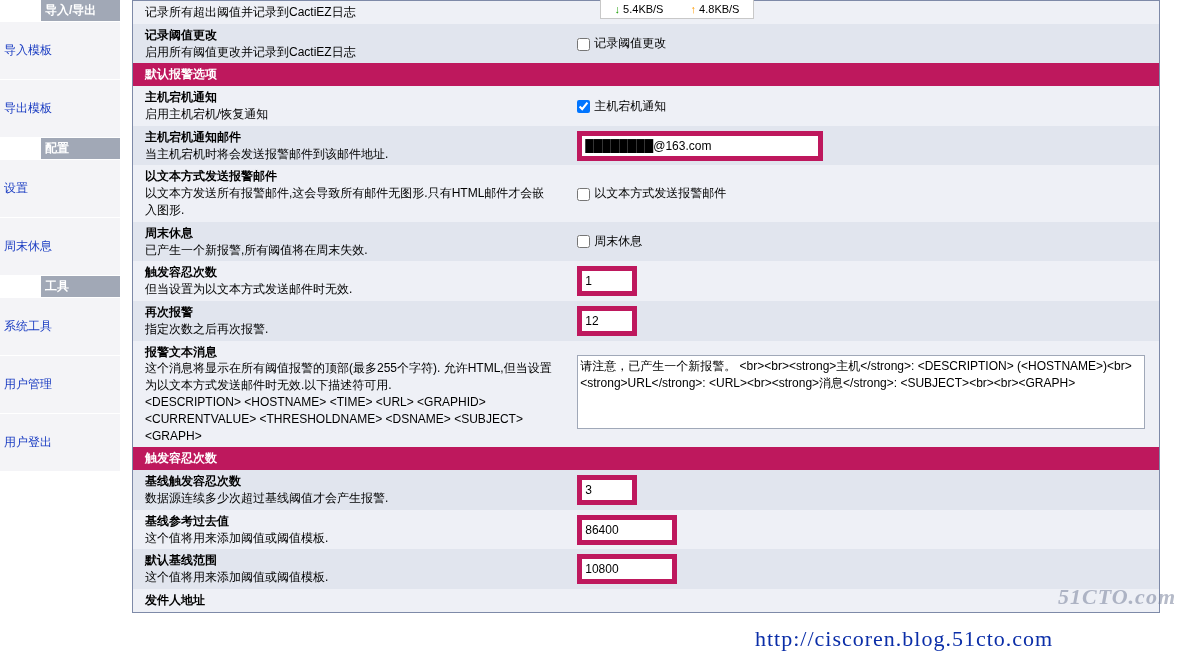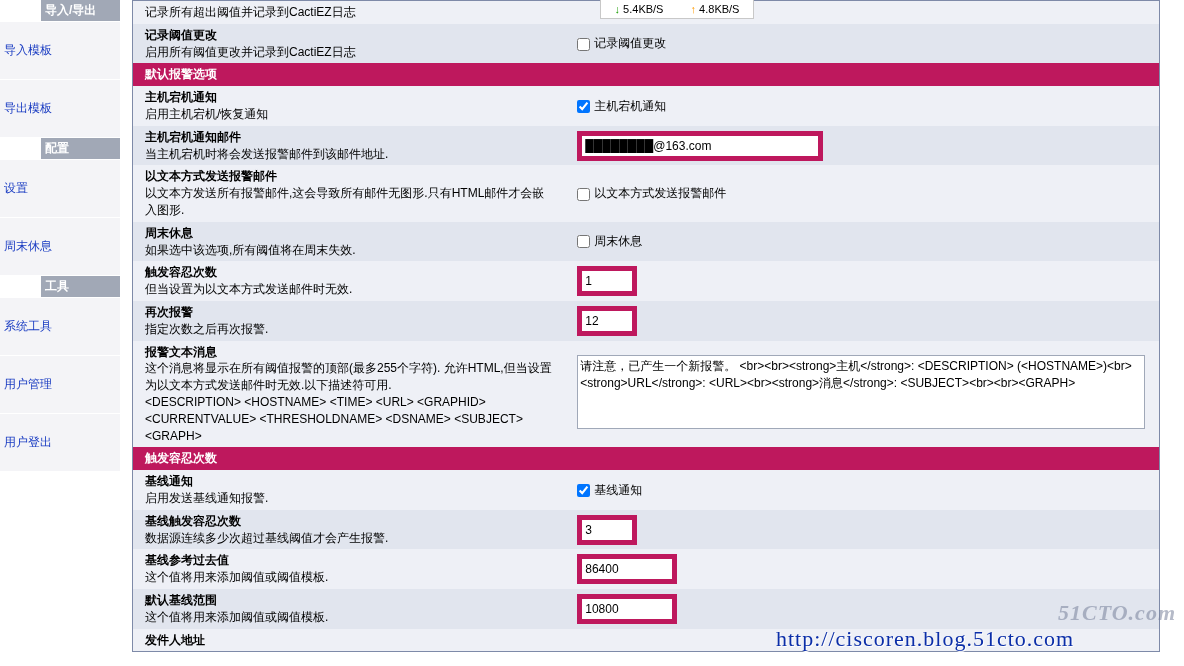--- a/index.html
+++ b/index.html
@@ -124,31 +124,31 @@
     justify-content: space-around;
     align-items: center;
     font-size: 11px;
     z-index: 5;
   }
   .arrow-down { color: #1a9d00; font-weight:bold; }
   .arrow-up { color: #ff9b00; font-weight:bold; }
   .watermark-51cto {
     position: absolute;
     right: 8px;
-    bottom: 40px;
+    bottom: 56px;
     font-family: Georgia, serif;
     font-size: 22px;
     font-weight: bold;
     color: rgba(120,130,155,0.55);
     letter-spacing: 1px;
     font-style: italic;
   }
   .url-text {
     position: absolute;
-    left: 776px;
+    left: 755px;
     bottom: 14px;
     font-family: "Comic Sans MS", cursive;
     font-size: 22px;
     color: #0b2ea8;
     text-shadow: 1px 1px 0 #fff;
     letter-spacing: 1px;
   }
 </style>
 </head>
 <body>
@@ -208,21 +208,21 @@
       <tr class="row-odd">
         <td class="label-cell">
               <span class="label-title">以文本方式发送报警邮件</span>
               <span class="label-desc">以文本方发送所有报警邮件,这会导致所有邮件无图形.只有HTML邮件才会嵌入图形.</span>
             </td>
         <td class="input-cell"><label><input type="checkbox" style=""><span>以文本方式发送报警邮件</span></label></td>
       </tr>
       <tr class="row-even">
         <td class="label-cell">
               <span class="label-title">周末休息</span>
-              <span class="label-desc">如果选中该选项,所有阈值将在周末失效.</span>
+              <span class="label-desc">已产生一个新报警,所有阈值将在周末失效.</span>
             </td>
         <td class="input-cell"><label><input type="checkbox" style=""><span>周末休息</span></label></td>
       </tr>
       <tr class="row-odd">
         <td class="label-cell">
               <span class="label-title">触发容忍次数</span>
               <span class="label-desc">但当设置为以文本方式发送邮件时无效.</span>
             </td>
         <td class="input-cell"><input type="text" class="tiny" value="1" style=""></td>
       </tr>
@@ -237,27 +237,20 @@
         <td class="label-cell">
               <span class="label-title">报警文本消息</span>
               <span class="label-desc" style="white-space:pre-line">这个消息将显示在所有阈值报警的顶部(最多255个字符). 允许HTML,但当设置为以文本方式发送邮件时无效.以下描述符可用.
 &lt;DESCRIPTION&gt; &lt;HOSTNAME&gt; &lt;TIME&gt; &lt;URL&gt; &lt;GRAPHID&gt; &lt;CURRENTVALUE&gt; &lt;THRESHOLDNAME&gt; &lt;DSNAME&gt; &lt;SUBJECT&gt; &lt;GRAPH&gt;</span>
             </td>
         <td class="input-cell"><textarea class="big" style="">请注意，已产生一个新报警。 &lt;br&gt;&lt;br&gt;&lt;strong&gt;主机&lt;/strong&gt;: &lt;DESCRIPTION&gt; (&lt;HOSTNAME&gt;)&lt;br&gt;&lt;strong&gt;URL&lt;/strong&gt;: &lt;URL&gt;&lt;br&gt;&lt;strong&gt;消息&lt;/strong&gt;: &lt;SUBJECT&gt;&lt;br&gt;&lt;br&gt;&lt;GRAPH&gt;</textarea></td>
       </tr>
       <tr class="section-header">
             <td colspan="2">触发容忍次数</td>
           </tr>
-      <tr class="row-odd">
-        <td class="label-cell">
-              <span class="label-title">基线通知</span>
-              <span class="label-desc">启用发送基线通知报警.</span>
-            </td>
-        <td class="input-cell"><label><input type="checkbox" checked="" style=""><span>基线通知</span></label></td>
-      </tr>
       <tr class="row-even">
         <td class="label-cell">
               <span class="label-title">基线触发容忍次数</span>
               <span class="label-desc">数据源连续多少次超过基线阈值才会产生报警.</span>
             </td>
         <td class="input-cell"><input type="text" class="tiny" value="3" style=""></td>
       </tr>
       <tr class="row-odd">
         <td class="label-cell">
               <span class="label-title">基线参考过去值</span>

